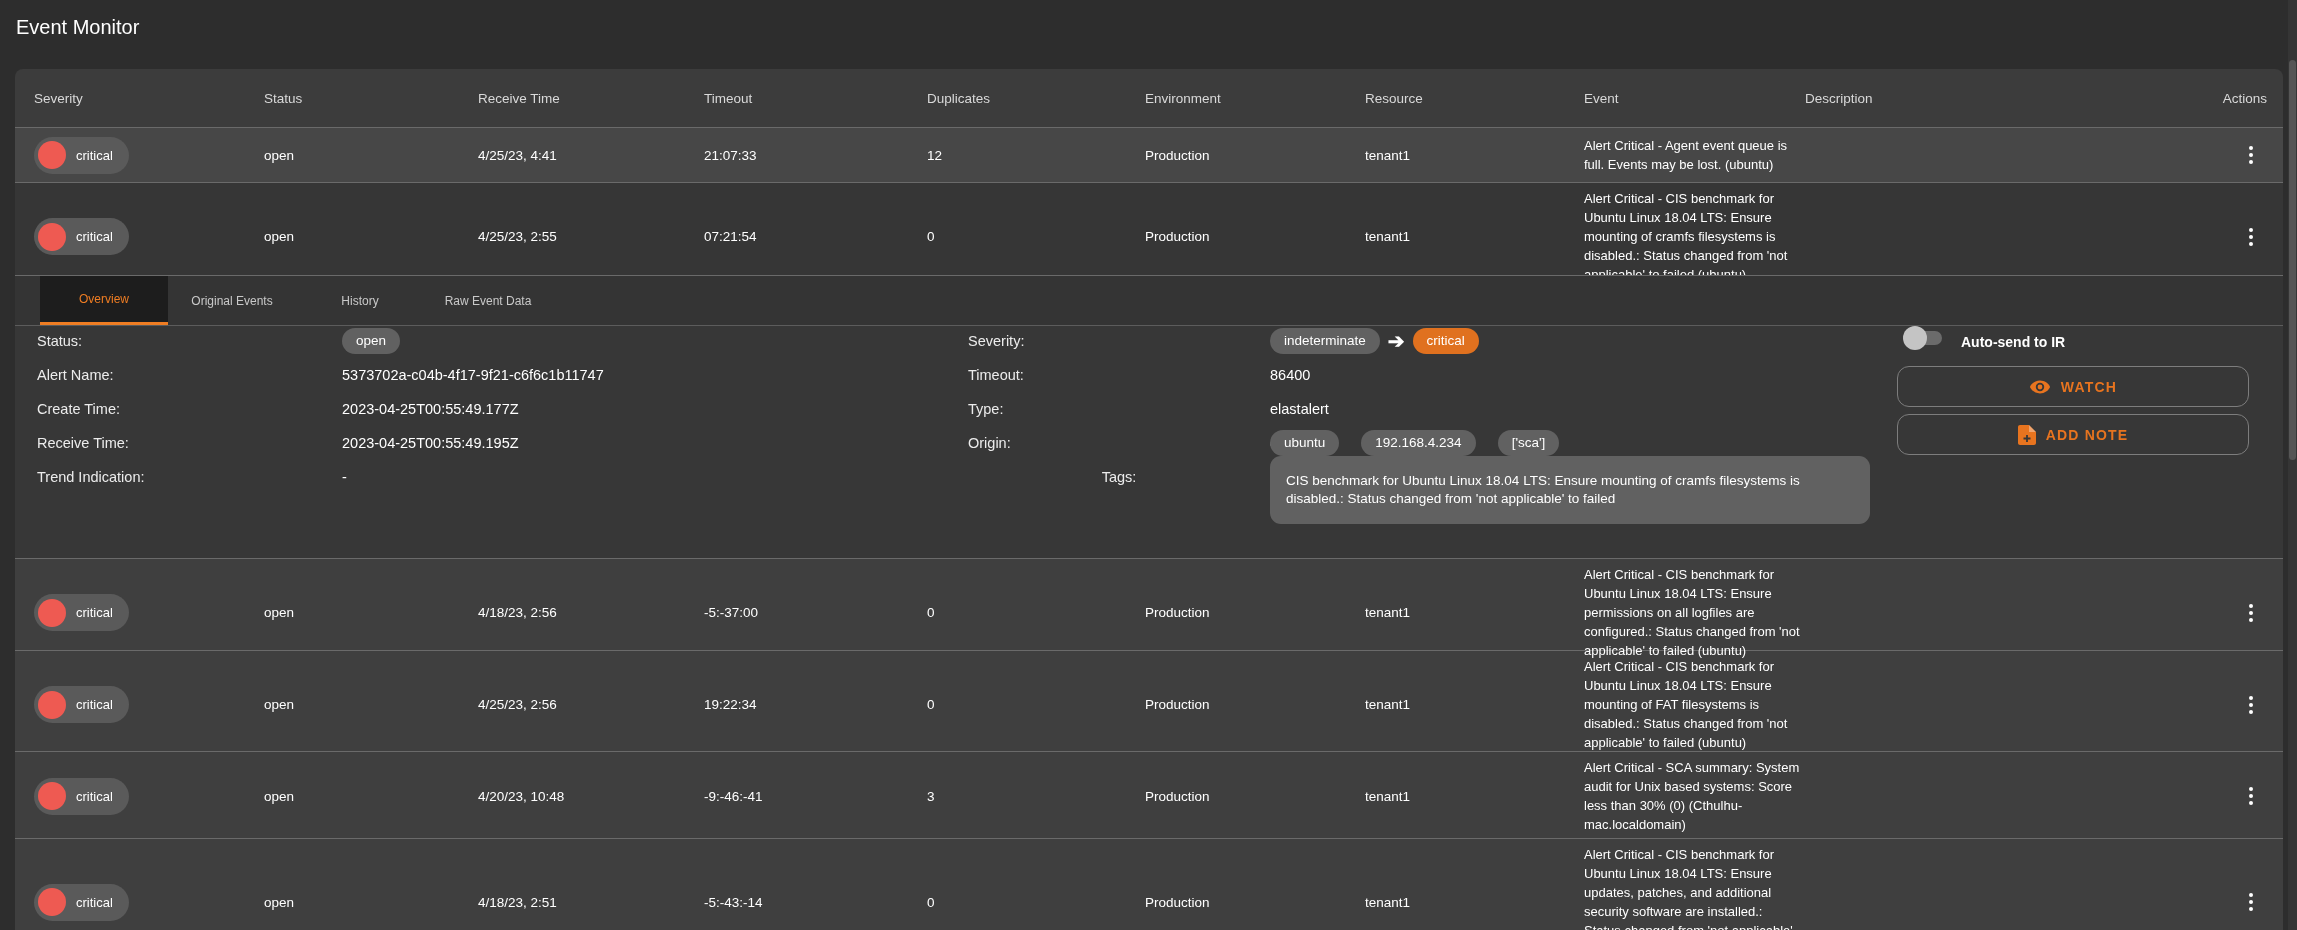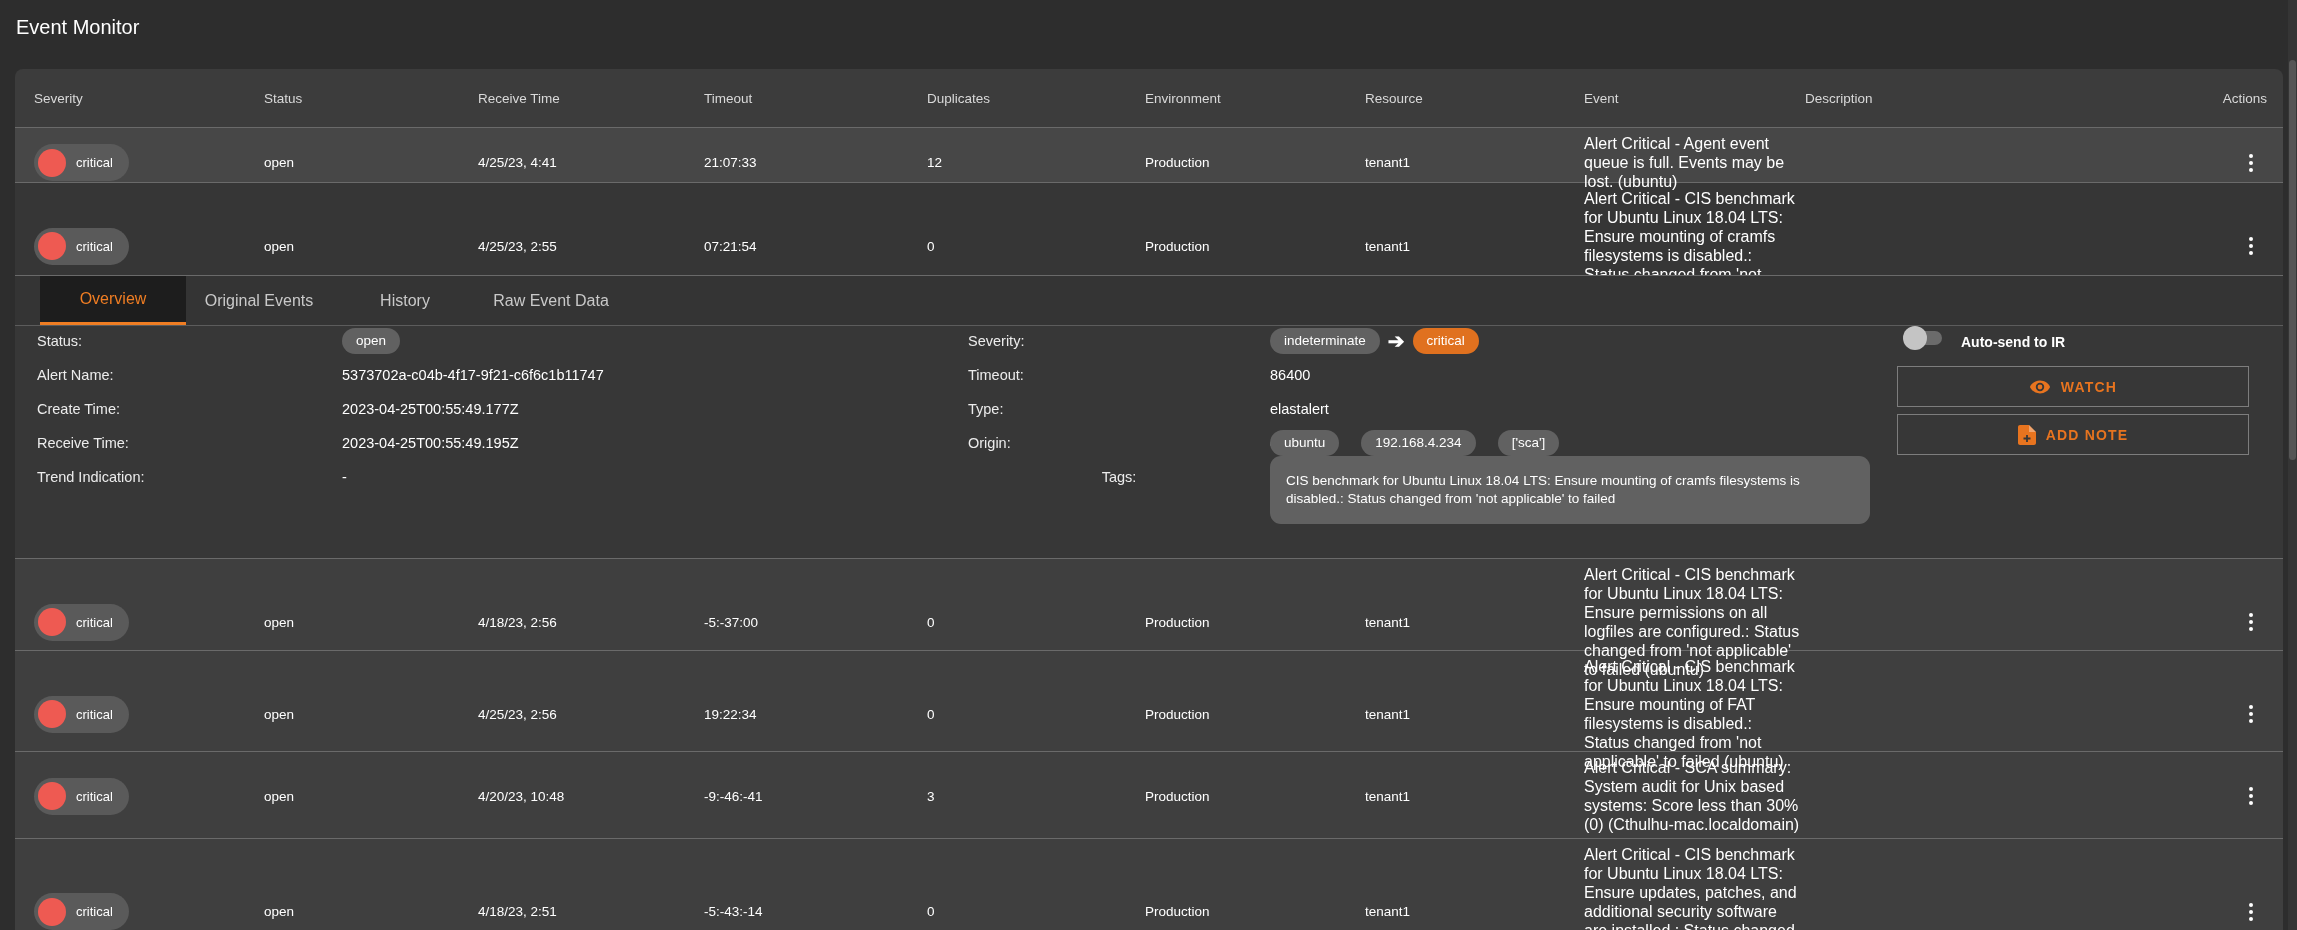--- a/index.html
+++ b/index.html
@@ -29,43 +29,43 @@
     color:#d9d9d9; font-size:13.5px;
   }
   .trow { border-top:1px solid #6a6a6a; font-size:13.5px; color:#fff; }
   .row-hl { background:#474747; height:55px; }
   .row-dk { background:#363636; height:93px; }
   .row-md { background:#3f3f3f; }
   .r3 { height:92px; } .r4 { height:101px; } .r5 { height:87px; } .r6 { height:112px; }
   .td, .th { overflow:visible; }
   .td:first-child, .th:first-child { padding-left:19px; }
   .th-actions { text-align:right; padding-right:16px; }
-  .td-event { font-size:16px; line-height:19px; width:216px; padding:6px 0; }
+  .td-event { font-size:13px; line-height:19px; width:216px; padding:6px 0; }
   .td-actions { justify-self:end; padding-right:26px; }
 
   .sev-badge {
     display:inline-flex; align-items:center; gap:10px;
     background:#5a5a5a; border-radius:19px;
     padding:4px 16px 4px 4px; height:37px;
   }
   .sev-dot { width:28px; height:28px; border-radius:50%; background:#ee5a52; }
   .sev-badge span:last-child { font-size:13px; }
 
   .kebab { display:flex; flex-direction:column; gap:3px; align-items:center; cursor:pointer; padding:4px; }
   .kebab i { width:4px; height:4px; border-radius:50%; background:#fff; }
 
   
   .panel { position:relative; height:283px; background:#373737; border-top:1px solid #6a6a6a; }
   .tabbar {
     height:50px; display:flex; padding-left:25px;
     background:#343434; border-bottom:1px solid #5c5c5c;
   }
   .tab {
-    width:146px; display:flex; align-items:center; justify-content:center;
-    font-size:16px; color:#c9c9c9; cursor:pointer;
+    width:128px; display:flex; align-items:center; justify-content:center;
+    font-size:12px; color:#c9c9c9; cursor:pointer;
   }
   .tab.active {
     background:#1d1d1d; color:#ef7d23;
     border-bottom:3px solid #ef7d23;
   }
 
   .fields { position:absolute; top:48px; display:grid; align-items:center; font-size:14.5px; }
   .fields-left { left:22px; grid-template-columns:305px auto; grid-auto-rows:34px; }
   .fields-mid  { left:953px; grid-template-columns:302px auto; grid-auto-rows:34px; }
   .flabel { color:#ececec; }
@@ -88,21 +88,21 @@
     background:#616161;
   }
 
   .panel-actions { position:absolute; left:1882px; top:46px; width:352px; }
   .toggle-row { display:flex; align-items:flex-end; gap:14px; height:28px; margin:0 0 16px 6px; font-size:14px; font-weight:700; }
   .switch { width:34px; height:14px; background:#6b6b6b; border-radius:7px; position:relative; margin:5px; cursor:pointer; }
   .switch .knob { position:absolute; left:-5px; top:-5px; width:24px; height:24px; border-radius:50%; background:#c4c4c4; }
   .obtn {
     width:352px; height:41px; margin-bottom:7px;
     display:flex; align-items:center; justify-content:center; gap:10px;
-    background:transparent; border:1px solid #7d7d7d; border-radius:0;
+    background:transparent; border:1px solid #7d7d7d; border-radius:12px;
     color:#e8741f; font-size:14px; font-weight:700; letter-spacing:1.2px;
     font-family:"Liberation Sans", sans-serif; cursor:pointer;
   }
   .obtn svg { flex:none; }
 
   .scroll-track { position:fixed; right:0; top:0; width:9px; height:930px; background:#353535; }
   .scroll-thumb { position:absolute; left:1px; top:60px; width:7px; height:400px; background:#555; border-radius:4px; }
 </style>
 </head>
 <body>

